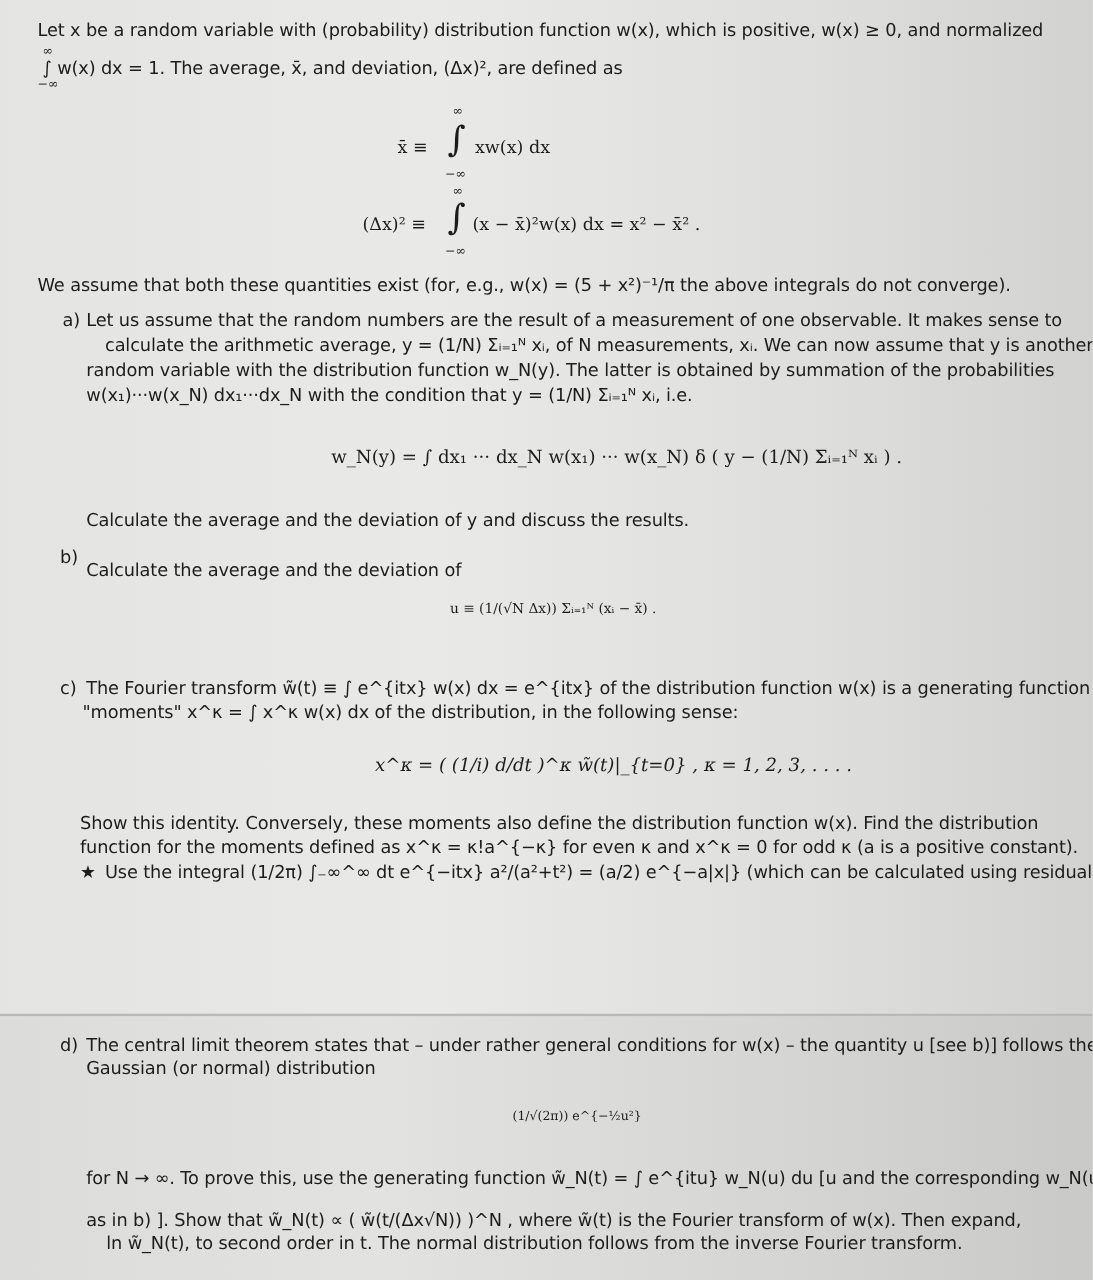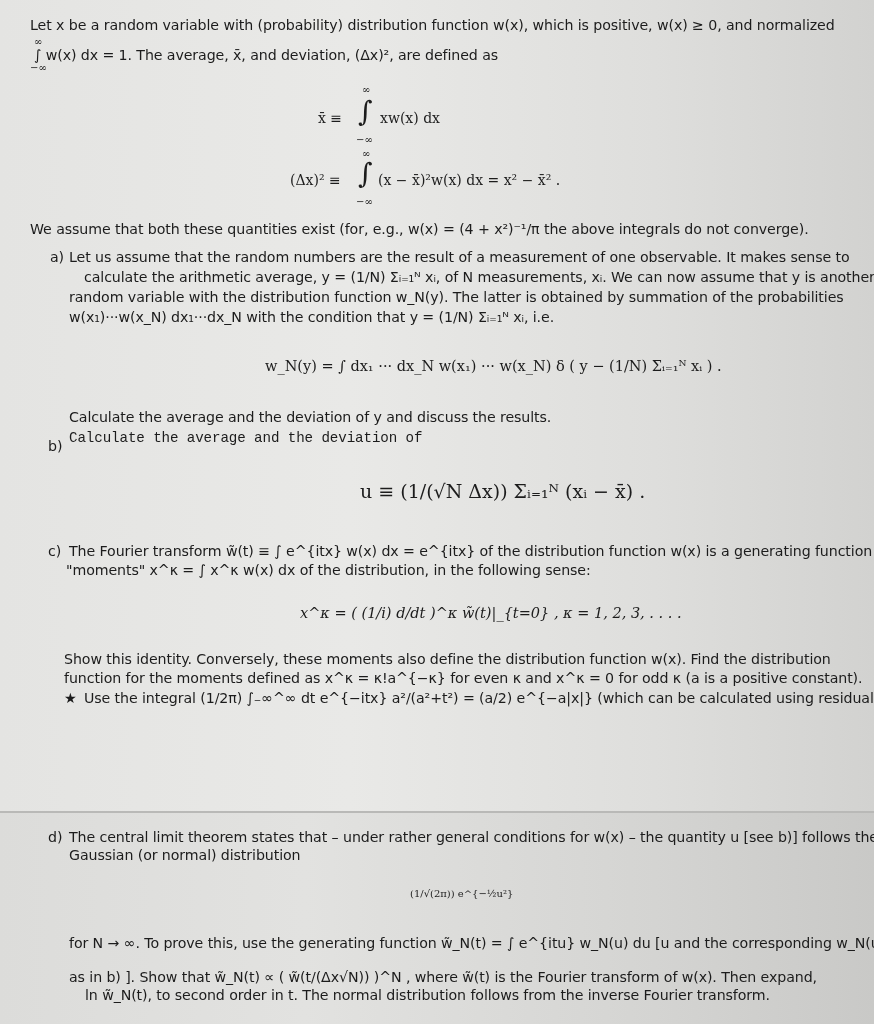--- a/index.html
+++ b/index.html
@@ -29,33 +29,33 @@
 <div class="intg" style="left:358px;top:98px;">∫</div>
 <div class="eq" style="left:380px;top:110px;">xw(x) dx</div>
 <div class="lim" style="left:356px;top:134px;">−∞</div>
 
 <div class="lim" style="left:362px;top:148px;">∞</div>
 <div class="eq" style="left:290px;top:172px;">(Δx)² ≡</div>
 <div class="intg" style="left:358px;top:160px;">∫</div>
 <div class="eq" style="left:378px;top:172px;">(x − x̄)²w(x) dx = x² − x̄² .</div>
 <div class="lim" style="left:356px;top:196px;">−∞</div>
 
-<div class="t" style="left:30px;top:220px;">We assume that both these quantities exist (for, e.g., w(x) = (4 + x²)⁻¹/π the above integrals do not converge).</div>
+<div class="t" style="left:30px;top:220px;">We assume that both these quantities exist (for, e.g., w(x) = (5 + x²)⁻¹/π the above integrals do not converge).</div>
 
 <div class="t" style="left:50px;top:248px;">a)</div>
 <div class="t" style="left:69px;top:248px;">Let us assume that the random numbers are the result of a measurement of one observable.  It makes sense to</div>
 <div class="t" style="left:84px;top:268px;text-align:center;">calculate the arithmetic average, y = (1/N) Σᵢ₌₁ᴺ xᵢ, of N measurements, xᵢ.  We can now assume that y is another</div>
 <div class="t" style="left:69px;top:288px;">random variable with the distribution function w_N(y).  The latter is obtained by summation of the probabilities</div>
 <div class="t" style="left:69px;top:308px;">w(x₁)···w(x_N) dx₁···dx_N with the condition that y = (1/N) Σᵢ₌₁ᴺ xᵢ, i.e.</div>
 <div class="eq" style="left:248px;top:358px;font-size:14.5px;margin-left:17px;">w_N(y) = ∫ dx₁ ··· dx_N w(x₁) ··· w(x_N) δ ( y − (1/N) Σᵢ₌₁ᴺ xᵢ ) .</div>
 <div class="t" style="left:69px;top:408px;">Calculate the average and the deviation of y and discuss the results.</div>
 
 <div class="t" style="left:48px;top:437px;">b)</div>
-<div class="t" style="left:69px;top:429px;font-family:Liberation Mono, monospace;">Calculate the average and the deviation of</div>
-<div class="eq" style="left:360px;top:480px;font-size:19px;">u ≡ (1/(√N Δx)) Σᵢ₌₁ᴺ (xᵢ − x̄) .</div>
+<div class="t" style="left:69px;top:448px;">Calculate the average and the deviation of</div>
+<div class="eq" style="left:360px;top:480px;font-size:11px;">u ≡ (1/(√N Δx)) Σᵢ₌₁ᴺ (xᵢ − x̄) .</div>
 
 <div class="t" style="left:48px;top:542px;">c)</div>
 <div class="t" style="left:69px;top:542px;">The Fourier transform w̃(t) ≡ ∫ e^{itx} w(x) dx = e^{itx} of the distribution function w(x) is a generating function of the</div>
 <div class="t" style="left:66px;top:561px;">"moments" x^κ = ∫ x^κ w(x) dx of the distribution, in the following sense:</div>
 <div class="eq" style="left:300px;top:605px;font-size:14.5px;font-style:italic;">x^κ = ( (1/i) d/dt )^κ w̃(t)|_{t=0} ,  κ = 1, 2, 3, . . . .</div>
 <div class="t" style="left:64px;top:650px;">Show this identity.  Conversely, these moments also define the distribution function w(x).  Find the distribution</div>
 <div class="t" style="left:64px;top:669px;">function for the moments defined as x^κ = κ!a^{−κ} for even κ and x^κ = 0 for odd κ (a is a positive constant).</div>
 <div class="t" style="left:64px;top:689px;">★</div>
 <div class="t" style="left:84px;top:689px;">Use the integral (1/2π) ∫₋∞^∞ dt e^{−itx} a²/(a²+t²) = (a/2) e^{−a|x|} (which can be calculated using residuals).</div>
 

